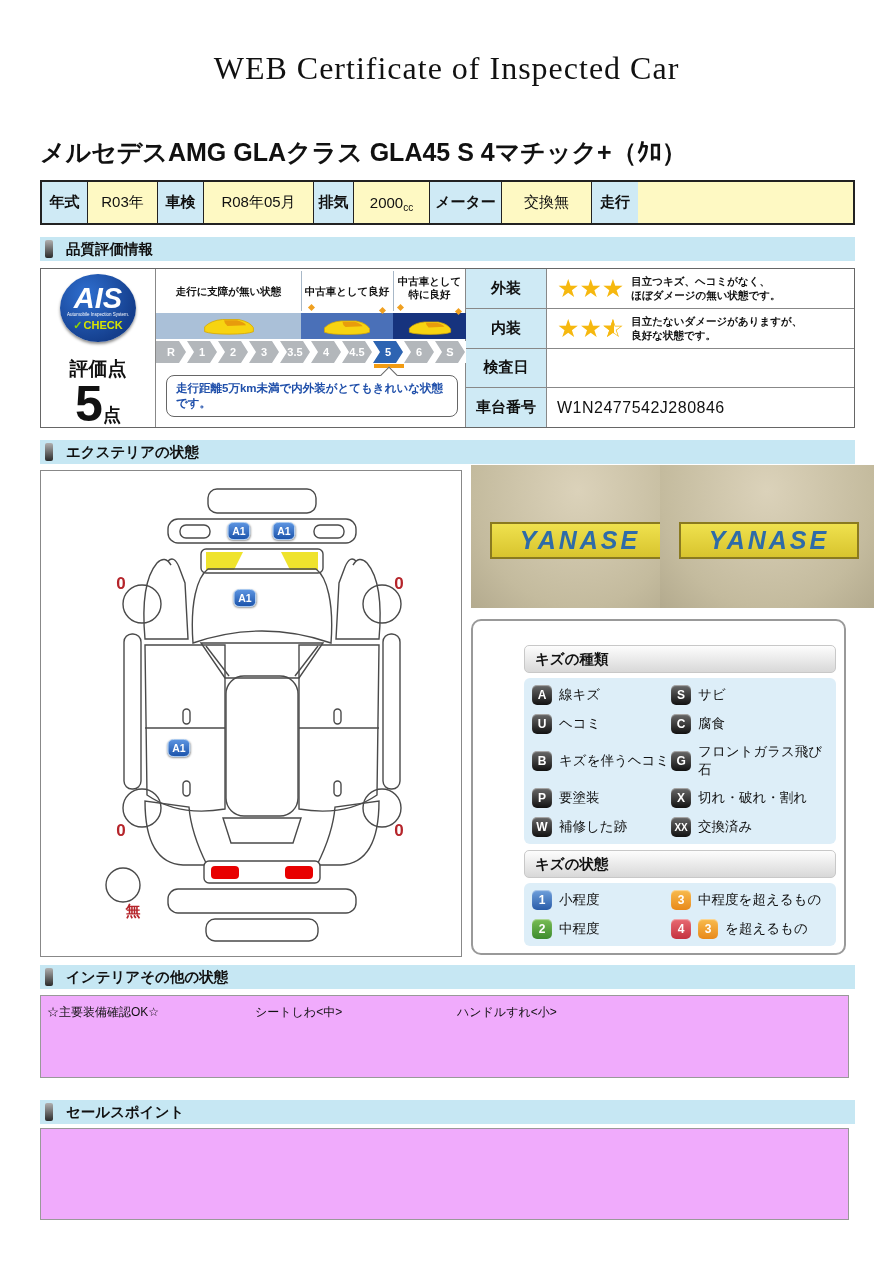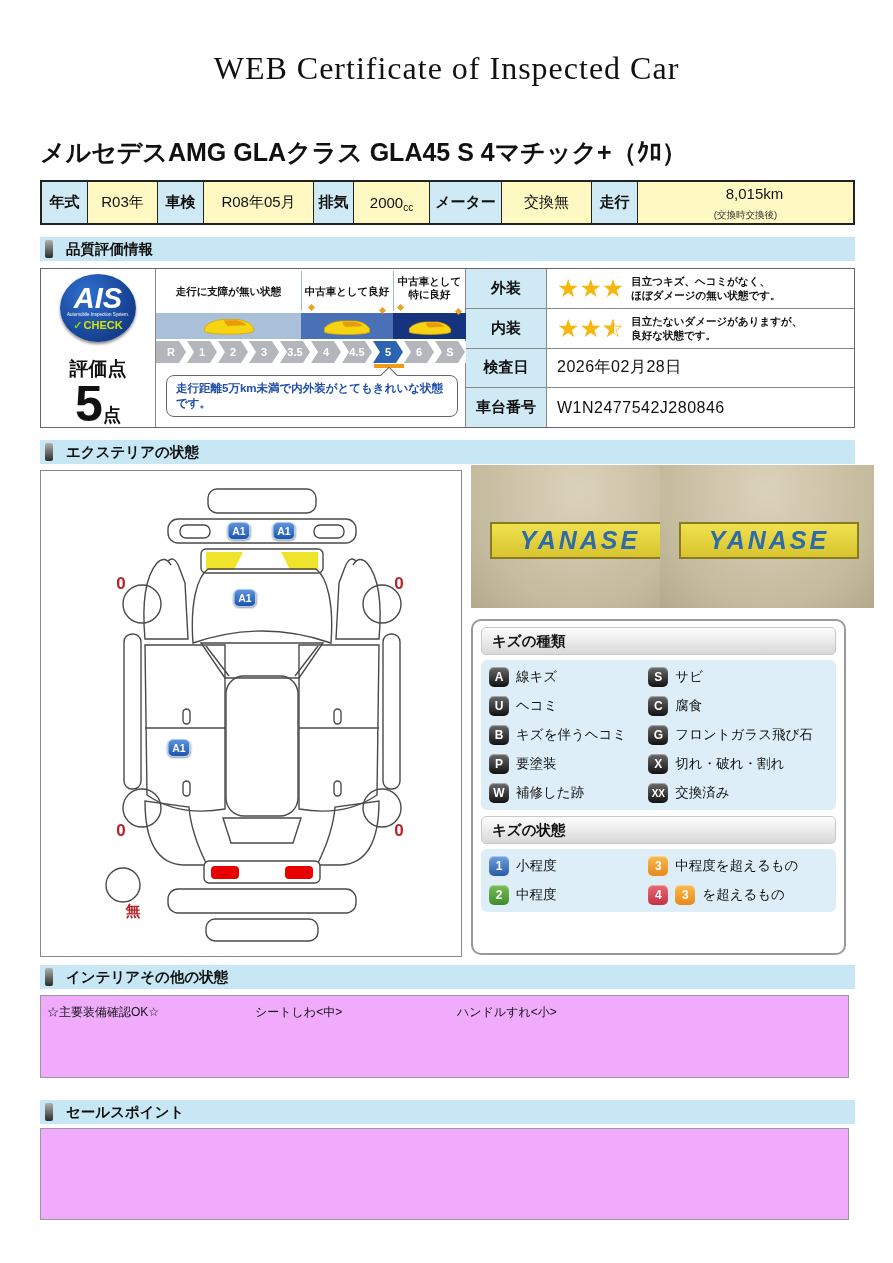--- a/index.html
+++ b/index.html
@@ -108,21 +108,21 @@
                background:linear-gradient(#efe14e,#d8c42e);border:2px solid #8a7a20;
                display:flex;align-items:center;justify-content:center;font-weight:bold;
                font-style:italic;font-size:25px;color:#2e6ba8;letter-spacing:3px;}
 
   
   .legend{position:absolute;top:619px;left:471px;width:375px;height:336px;border:2px solid #999;
           border-radius:10px;background:#fff;box-sizing:border-box;overflow:hidden;}
   .legend-title{height:36px;background:linear-gradient(#e6f5fb,#bfe2f2);
                 border-bottom:2px solid #8ab8d0;display:flex;align-items:center;
                 justify-content:center;font-size:16px;font-weight:bold;}
-  .legend-body{padding:6px 8px;}
+  .legend-body{padding:24px 8px;margin-left:43px;}
   .sub-bar{height:26px;border-radius:5px;background:linear-gradient(#fdfdfd,#d8d8d8);
            border:1px solid #c8c8c8;display:flex;align-items:center;padding-left:10px;
            font-size:14.5px;font-weight:bold;margin-bottom:5px;}
   .panel{background:#ddeef8;border-radius:6px;padding:7px 8px;margin-bottom:6px;
          display:grid;grid-template-columns:47% 53%;row-gap:9px;}
   .legend-item{display:flex;align-items:center;gap:7px;font-size:13.5px;}
   .badge{min-width:20px;height:20px;border-radius:5px;background:linear-gradient(#6a6a6a,#111);
          color:#fff;font-weight:bold;font-size:12px;display:flex;align-items:center;
          justify-content:center;padding:0 2px;box-sizing:border-box;
          box-shadow:inset 0 1px 1px rgba(255,255,255,.45);}
@@ -152,28 +152,20 @@
     <div class="sl w46">車検</div>
     <div class="w110">R08年05月</div>
     <div class="sl w40">排気</div>
     <div class="w76">
         <span>2000</span>
         <span style="font-size:10px;margin-top:10px;">cc</span>
       </div>
     <div class="sl w72">メーター</div>
     <div class="w90">交換無</div>
     <div class="sl w46">走行</div>
-    <div class="mileage">
-      <span class="mv">8,015km</span>
-      <span class="mnote">
-        <span>(交換時</span>
-        <span>交換後</span>
-        <span>)</span>
-      </span>
-    </div>
   </div>
 
   <div class="sec-header" style="top:237px;">
     <span class="hbar"></span>
     <span>品質評価情報</span>
   </div>
 
   <div class="quality-box">
     <div class="ais-cell">
       <div class="ais-circle">
@@ -249,21 +241,20 @@
       <div class="qrow">
         <div class="qlabel">内装</div>
         <div class="qval">
           <span class="stars"><span class="star">★</span><span class="star">★</span><span class="halfstar"><span class="hs-fill">★</span><span class="hs-base">☆</span></span></span>
           <span class="qdesc">目立たないダメージがありますが、
 良好な状態です。</span>
         </div>
       </div>
       <div class="qrow">
         <div class="qlabel">検査日</div>
-        <div class="qval qbig">2026年02月28日</div>
       </div>
       <div class="qrow">
         <div class="qlabel">車台番号</div>
         <div class="qval qbig">W1N2477542J280846</div>
       </div>
     </div>
   </div>
 
   <div class="sec-header" style="top:440px;">
     <span class="hbar"></span>

